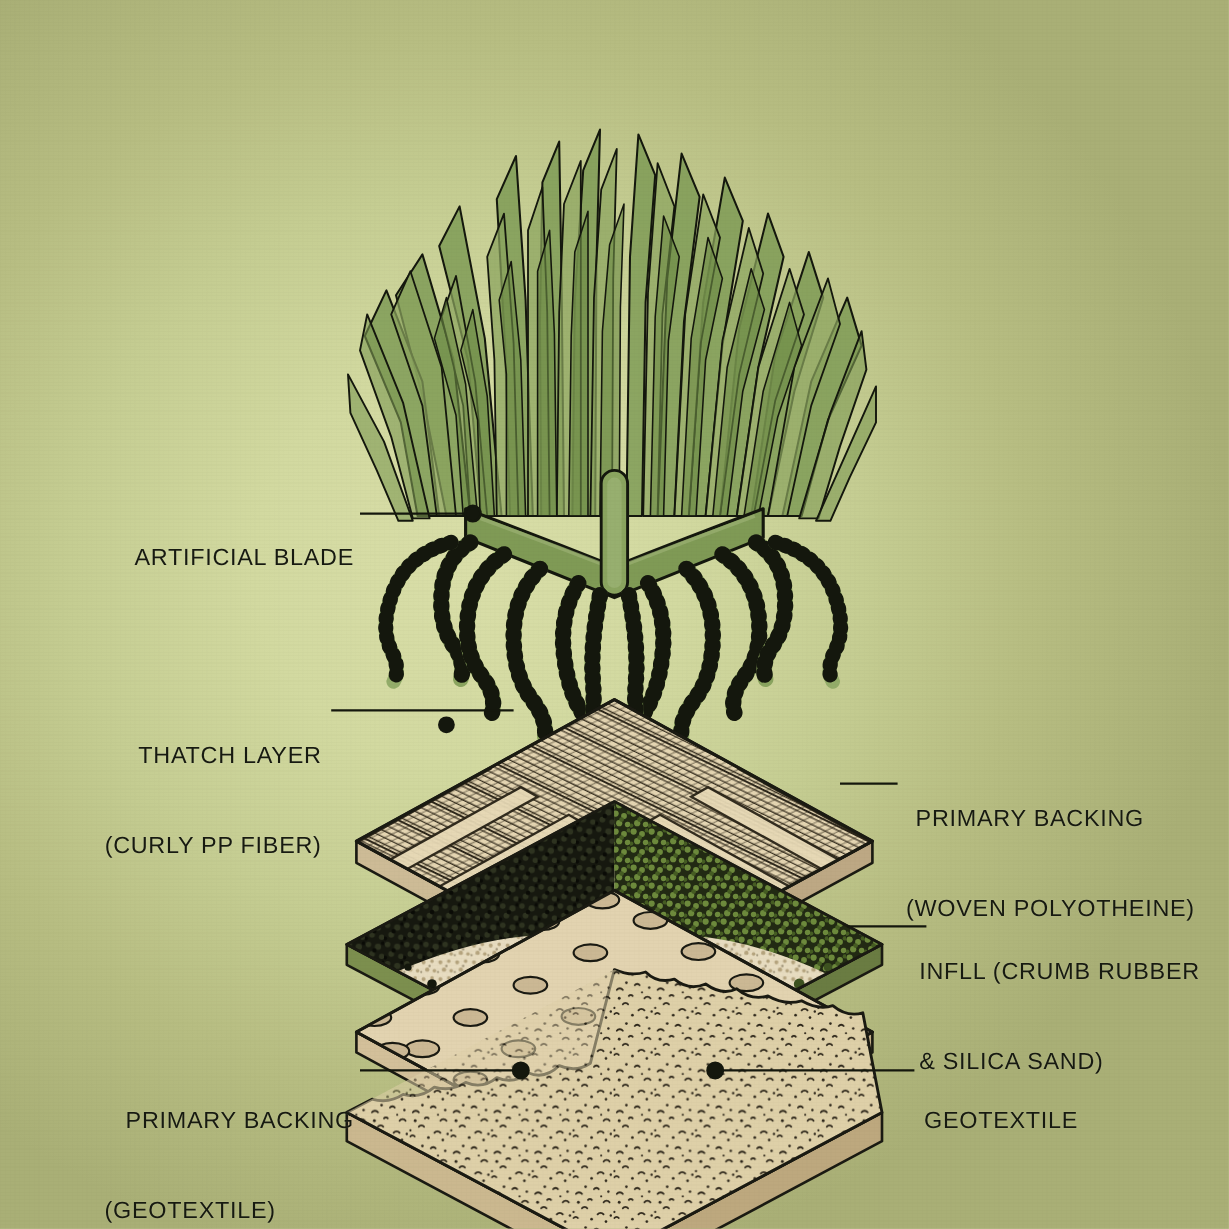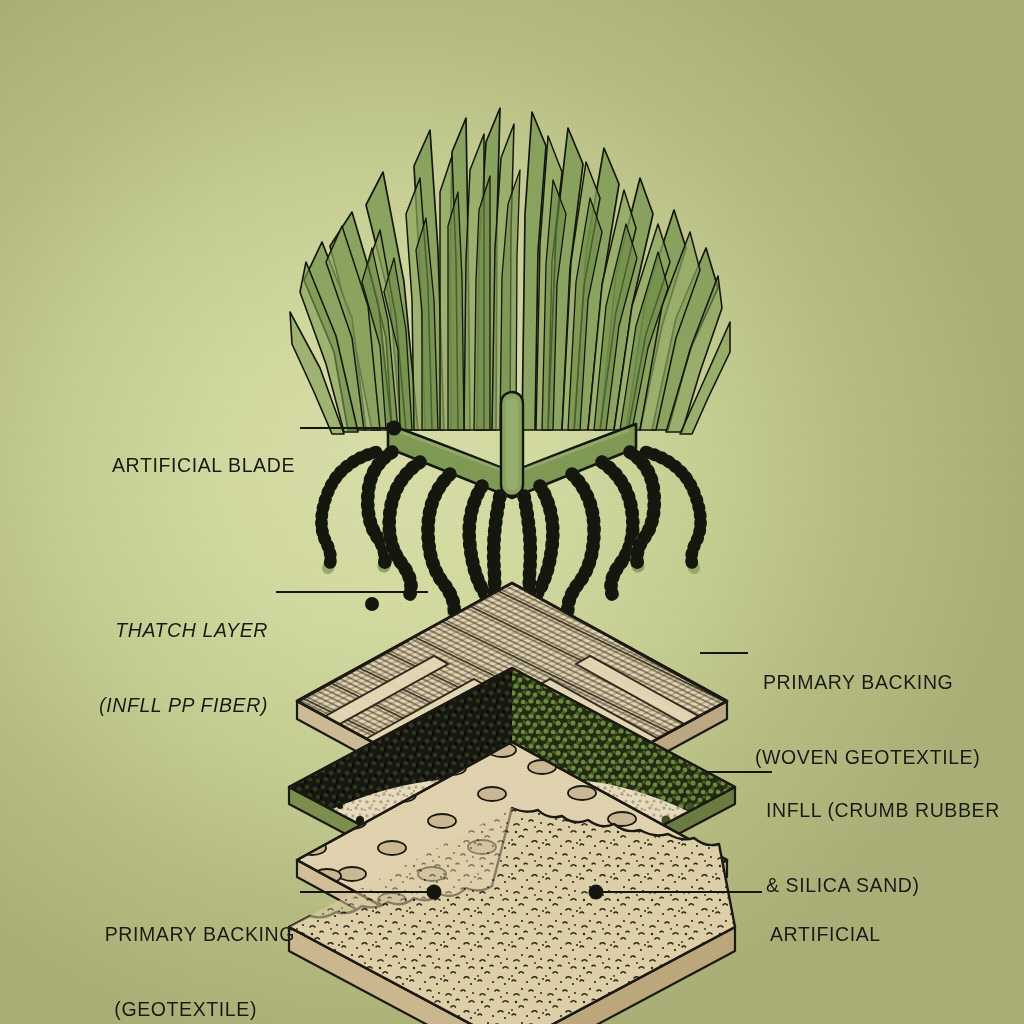--- a/index.html
+++ b/index.html
@@ -417,37 +417,37 @@
       </g>
     </g>
   </svg>
 
   <div id="grain"></div>
 
   <div class="lbl r" style="left:60px;top:403px;width:235px;">
     <div>ARTIFICIAL BLADE</div>
   </div>
 
-  <div class="lbl r" style="left:50px;top:568px;width:218px;font-style:italic;">
+  <div class="lbl r" style="left:50px;top:568px;width:218px;">
     <div>THATCH LAYER</div>
-    <div>(INFLL PP FIBER)</div>
+    <div>(CURLY PP FIBER)</div>
   </div>
 
   <div class="lbl l" style="left:755px;top:620px;width:265px;">
     <div style="padding-left:8px;">PRIMARY BACKING</div>
-    <div>(WOVEN GEOTEXTILE)</div>
+    <div>(WOVEN POLYOTHEINE)</div>
   </div>
 
   <div class="lbl l" style="left:766px;top:748px;width:262px;">
     <div>INFLL (CRUMB RUBBER</div>
     <div>&amp; SILICA SAND)</div>
   </div>
 
   <div class="lbl r" style="left:60px;top:872px;width:235px;">
     <div>PRIMARY BACKING</div>
-    <div style="padding-right:38px;">(GEOTEXTILE)</div>
+    <div style="padding-right:38px;text-align:center;">(GEOTEXTILE)</div>
   </div>
 
   <div class="lbl l" style="left:770px;top:872px;width:250px;">
-    <div>ARTIFICIAL</div>
+    <div>GEOTEXTILE</div>
   </div>
 
 </div>
 
 </body></html>

